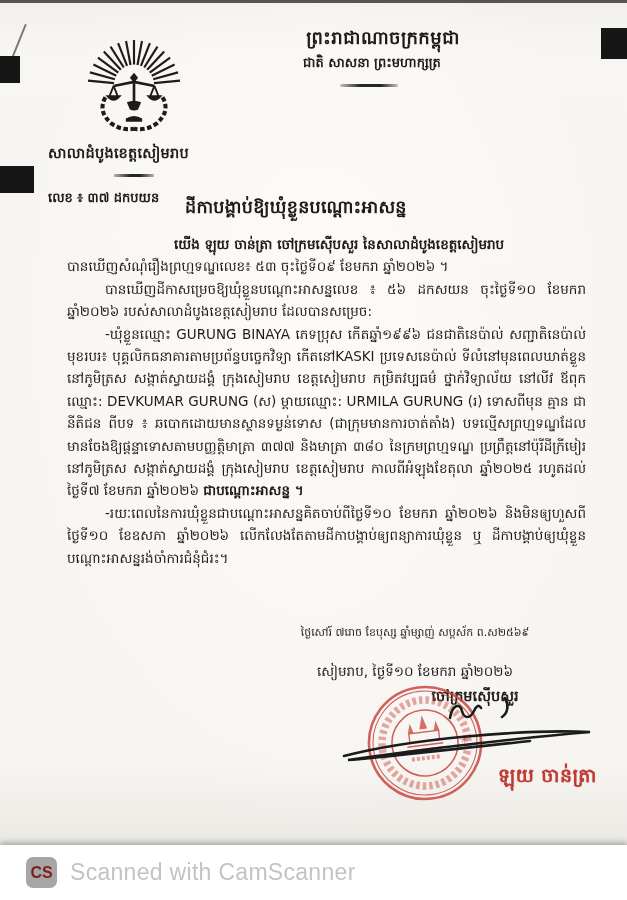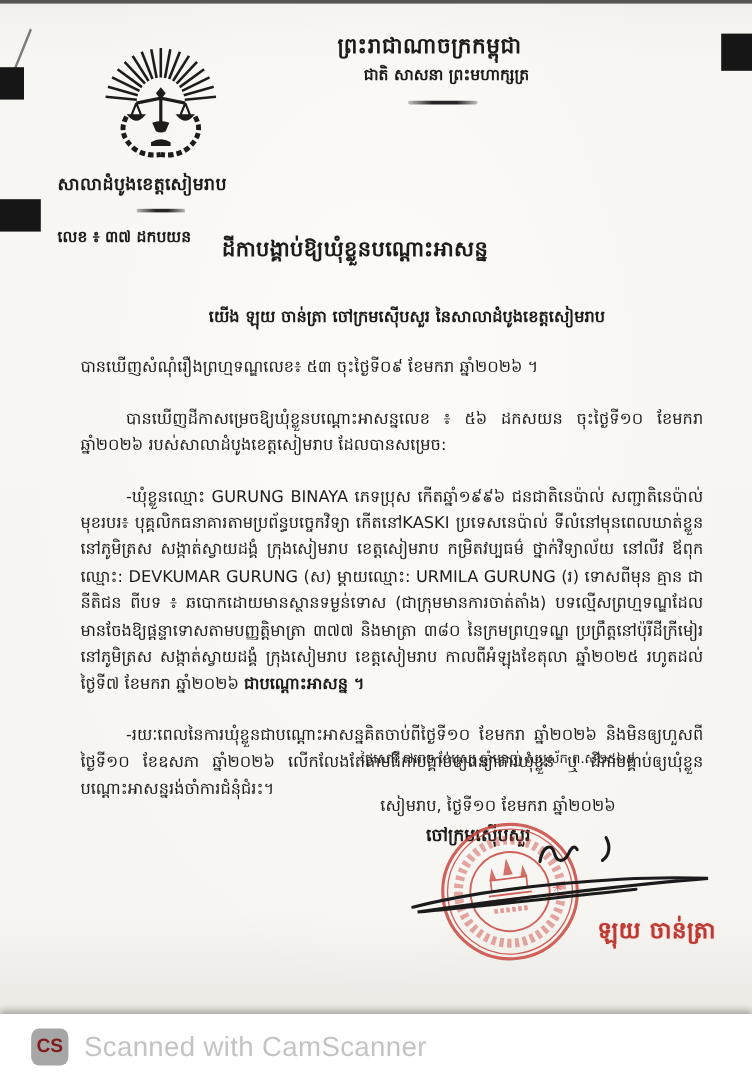--- a/index.html
+++ b/index.html
@@ -19,21 +19,21 @@
   .top-hairline { position:absolute; left:0; top:0; width:627px; height:3px; background:#3b3a38; opacity:.85; }
   .crease { position:absolute; left:14px; top:22px; width:2px; height:58px; background:#7b7a76; transform:rotate(22deg); border-radius:2px; }
   .blk { position:absolute; background:#161616; }
   .blk.r1 { left:601px; top:28px; width:26px; height:31px; }
   .blk.l1 { left:0; top:56px; width:20px; height:27px; }
   .blk.l2 { left:0; top:166px; width:34px; height:27px; }
   .edge-strip { position:absolute; left:0; top:845px; width:4px; height:45px; background:#e3d49e; }
 
   .k { color:#1d1c1b; }
   .kingdom {
-    position:absolute; left:116px; top:26px; width:484px; text-align:center;
+    position:absolute; left:141px; top:26px; width:484px; text-align:center;
     font-size:18px; font-weight:700; letter-spacing:.5px;
   }
   .motto {
     position:absolute; left:130px; top:54px; width:484px; text-align:center;
     font-size:13px; font-weight:700;
   }
   .div-center {
     position:absolute; left:340px; top:84px; width:58px; height:3px;
     background:linear-gradient(90deg, rgba(30,30,30,.25), #262626 35%, #262626 70%, rgba(30,30,30,.25));
     border-radius:2px;
@@ -47,30 +47,30 @@
 
   .doc-title {
     position:absolute; left:60px; top:196px; width:580px; text-align:left;
     font-size:17.5px; font-weight:700; letter-spacing:.3px;
     padding-left:125px;
   }
   .body-text {
     position:absolute; left:67px; top:233px; width:519px;
     font-size:13.5px; line-height:22.4px; color:#1d1c1b;
   }
-  .body-text p { text-align:justify;margin-top:20px; }
+  .body-text p { text-align:justify; }
   .p-lead { padding-left:107px; text-align:left !important; font-weight:600; }
   .p-lead b { font-weight:800; }
   .ind { text-indent:38px; }
   .b800 { font-weight:800; }
 
   .date-block { position:absolute; left:235px; top:625px; width:360px; color:#1d1c1b; }
   .date-block .dl1 { font-size:11px; text-align:center; }
   .date-block .dl2 { font-size:13.5px; text-align:center; margin-top:22px; }
-  .date-block .dl3 { font-size:14.5px; font-weight:800; text-align:left; margin-top:4px; padding-left:120px; }
+  .date-block .dl3 { font-size:14.5px; font-weight:800; text-align:center; margin-top:4px; padding-left:120px; }
 
   .stamp { position:absolute; left:360px; top:678px; opacity:.82; transform:rotate(-7deg); }
   .signature { position:absolute; left:332px; top:688px; }
   .signer-name {
     position:absolute; left:498px; top:763px; width:120px;
     font-size:19px; font-weight:800; color:#bf3a33; letter-spacing:.5px;
     text-shadow:0 0 1px rgba(191,58,51,.4);
   }
 
   .footer {

